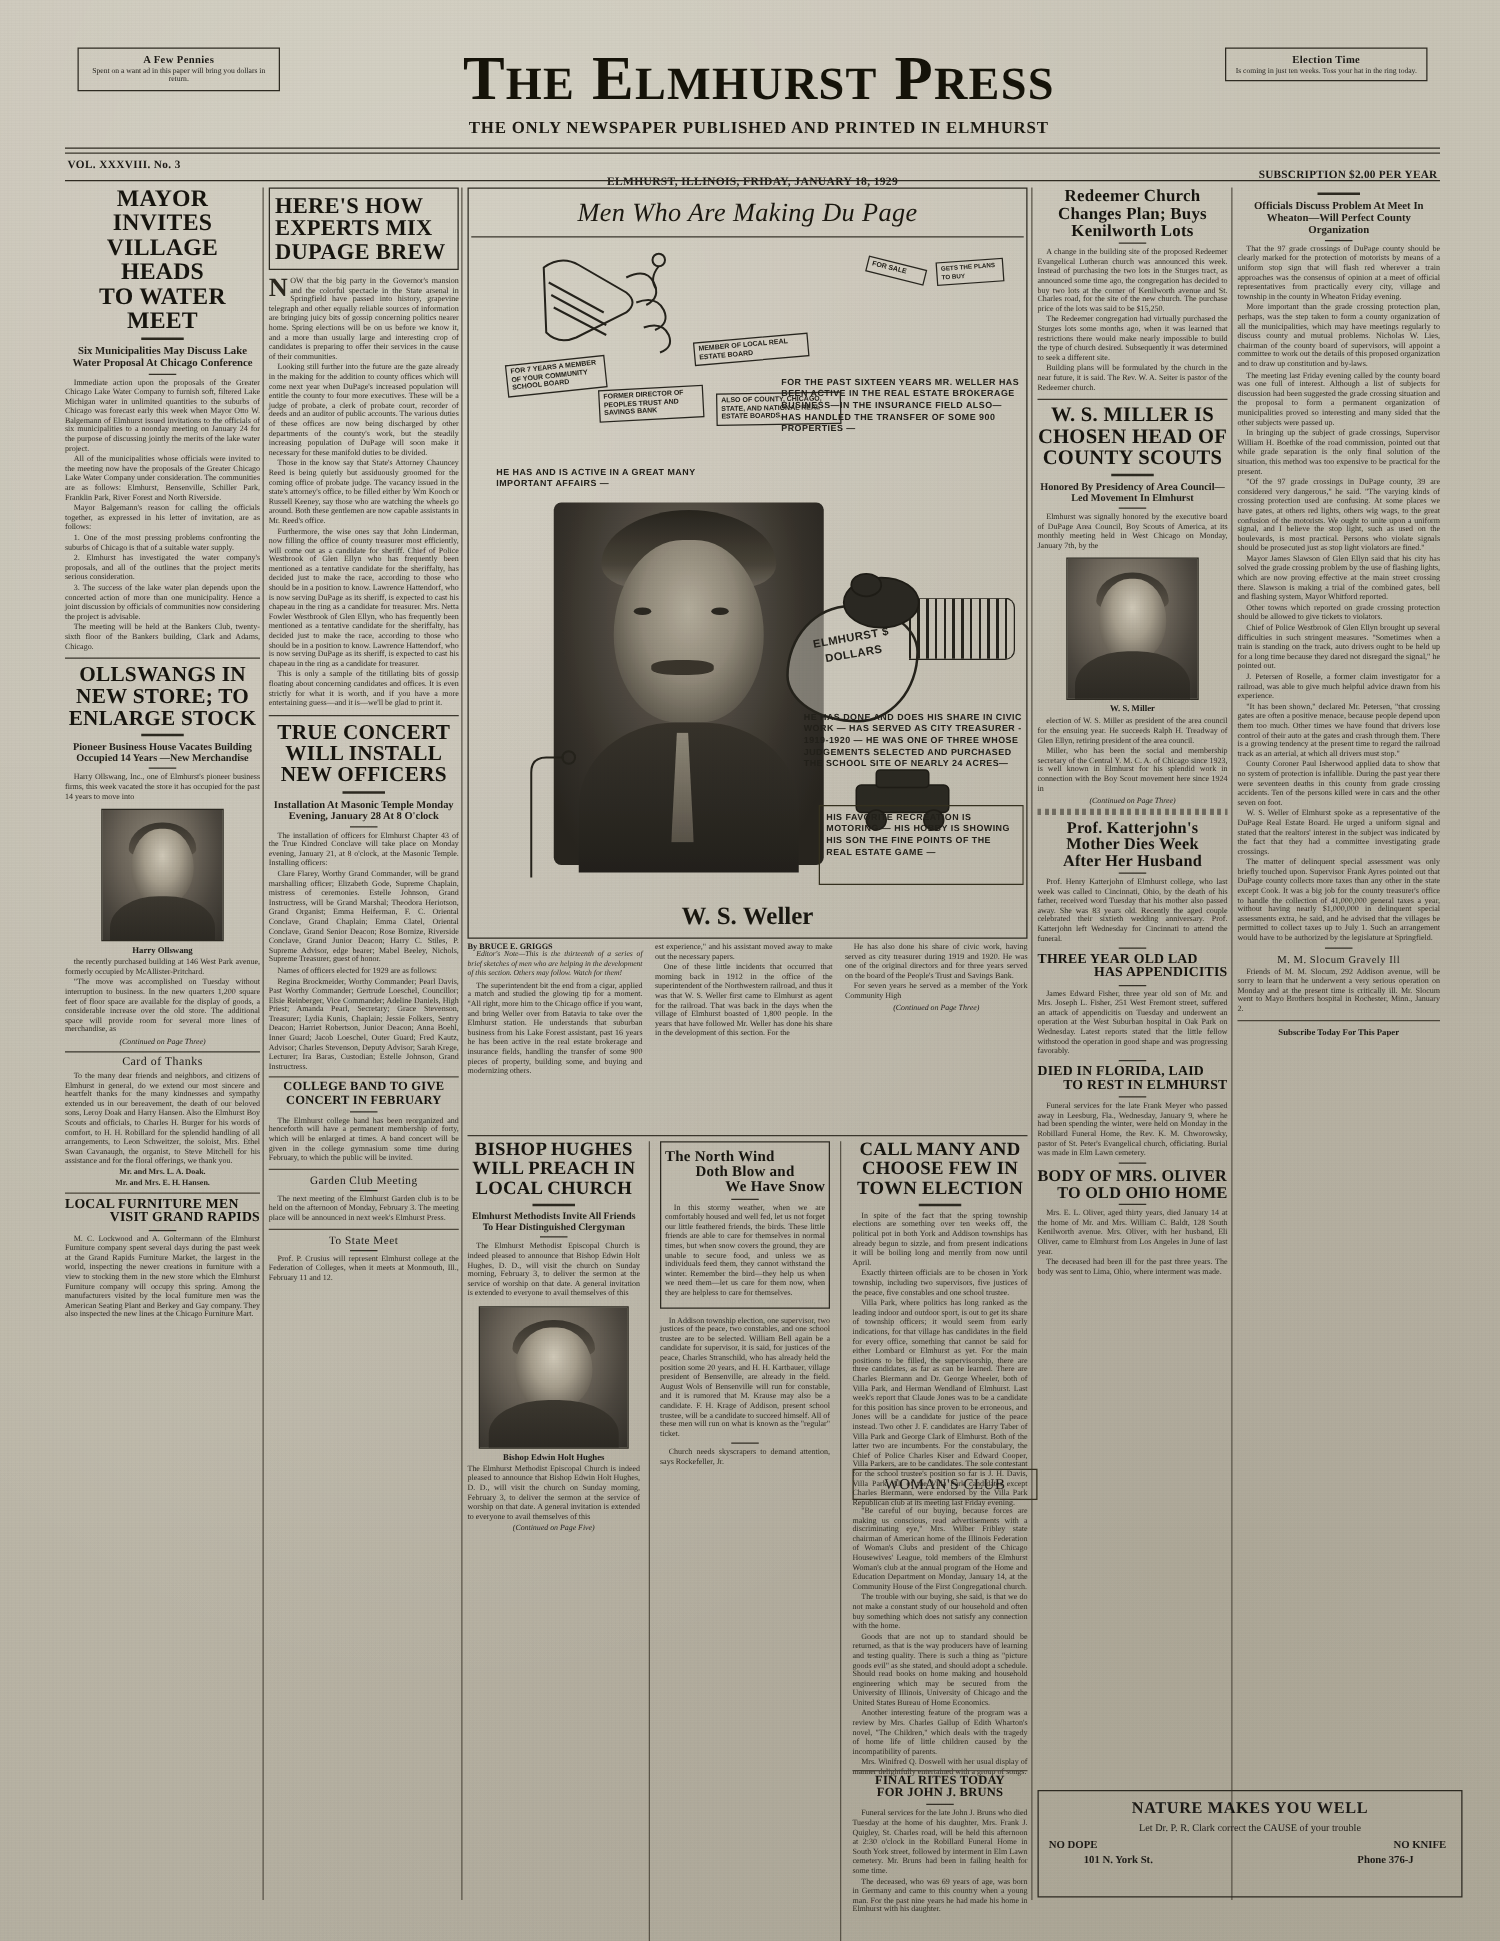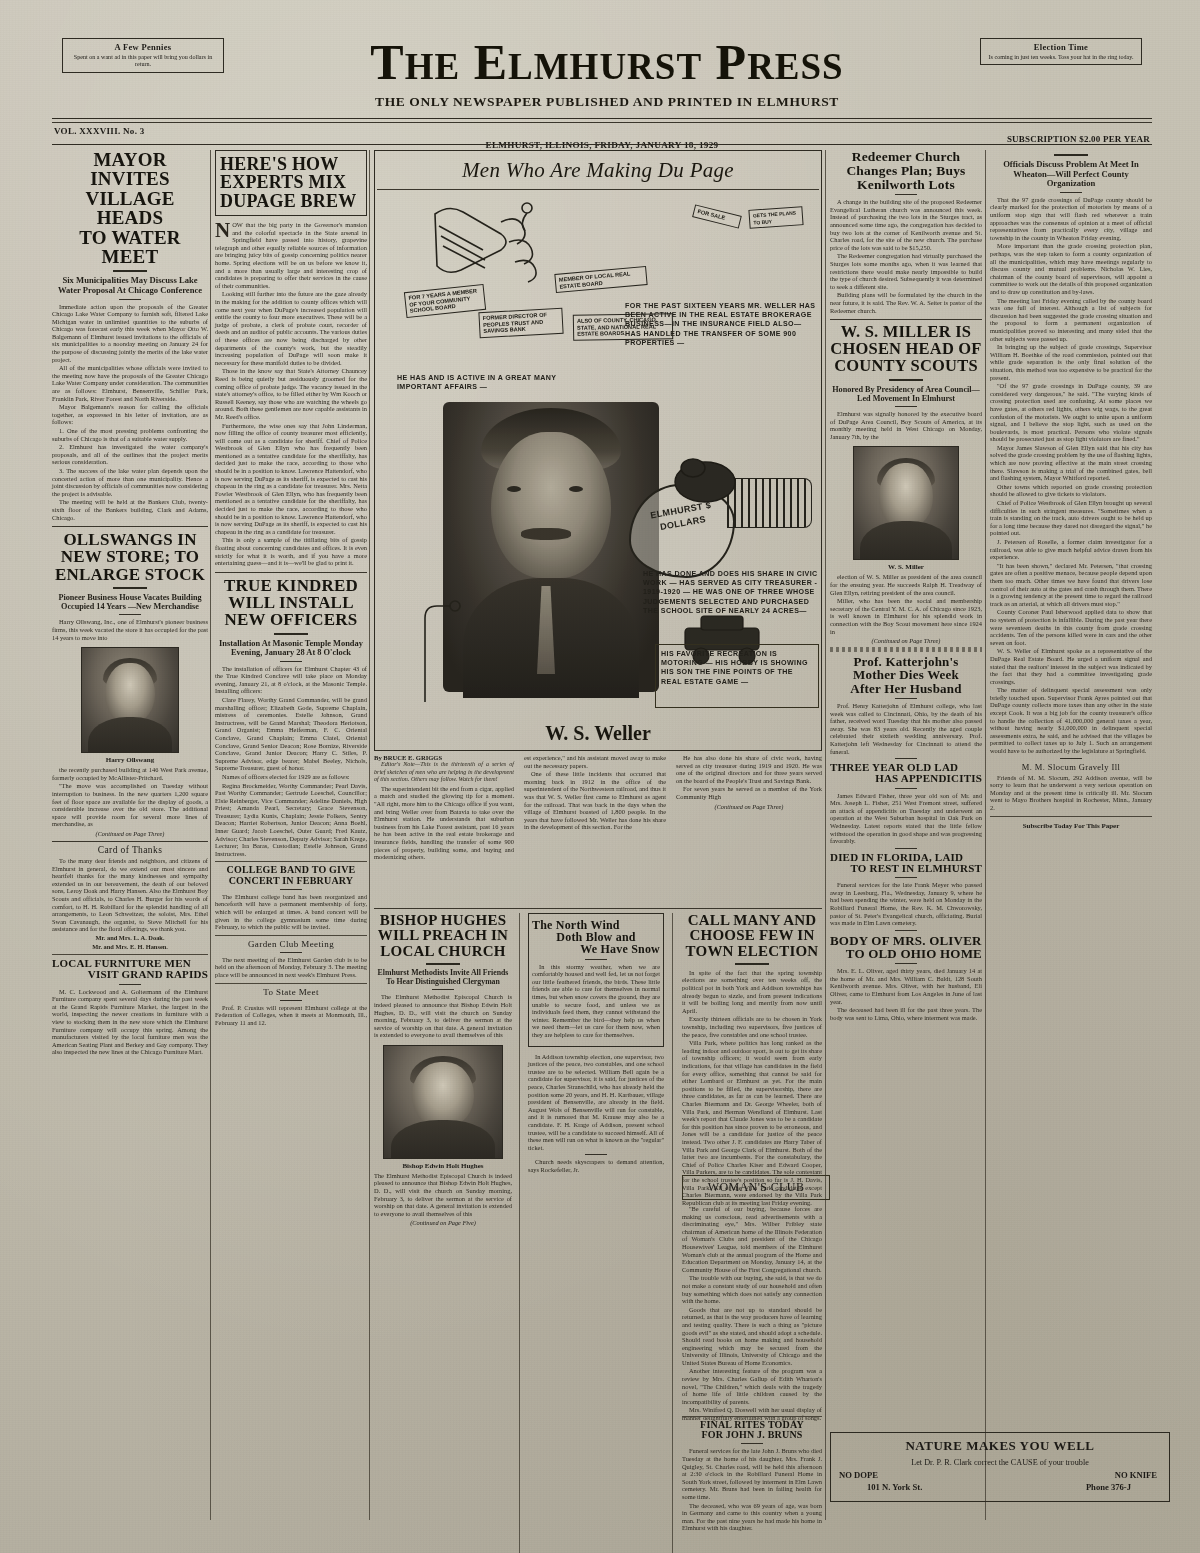--- a/index.html
+++ b/index.html
@@ -156,21 +156,21 @@
   .byline{font-size:6.6px;font-weight:bold;}
   .italic{font-style:italic;}
   .cont{font-size:6.3px;text-align:center;font-style:italic;margin-top:2px;}
   .wave{
     height:5px;
     background:repeating-linear-gradient(90deg,#2e2b22 0 3px, transparent 3px 6px);
     opacity:.55;margin:3px 0;
   }
   
   #ad{
-    position:absolute;left:778px;top:1398px;width:322px;border:1.5px solid #2c2920;padding:5px 8px 7px;
+    position:absolute;left:778px;top:1398px;width:322px;border:1.5px solid #2c2920;padding:5px 8px 23px;
   }
   #ad .adt{text-align:center;font-weight:bold;font-size:13px;letter-spacing:.5px;}
   #ad .adl{text-align:center;font-size:8.2px;margin-top:4px;}
   #ad .adrow{position:relative;height:12px;font-size:8.6px;font-weight:bold;margin-top:3px;}
   #ad .adrow .l{position:absolute;left:0;}
   #ad .adrow .r{position:absolute;right:4px;}
   #ad .adrow2{position:relative;height:12px;font-size:8.6px;font-weight:bold;}
   #ad .adrow2 .l{position:absolute;left:28px;}
   #ad .adrow2 .r{position:absolute;right:30px;}
   .subscribe{
@@ -309,21 +309,21 @@
         </p>
         <p>Looking still further into the future are the gaze already in the making for the addition to county offices which will come next year when DuPage's increased population will entitle the county to four more executives. These will be a judge of probate, a clerk of probate court, recorder of deeds and an auditor of public accounts. The various duties of these offices are now being discharged by other departments of the county's work, but the steadily increasing population of DuPage will soon make it necessary for these manifold duties to be divided.</p>
         <p>Those in the know say that State's Attorney Chauncey Reed is being quietly but assiduously groomed for the coming office of probate judge. The vacancy issued in the state's attorney's office, to be filled either by Wm Kooch or Russell Keeney, say those who are watching the wheels go around. Both these gentlemen are now capable assistants in Mr. Reed's office.</p>
         <p>Furthermore, the wise ones say that John Linderman, now filling the office of county treasurer most efficiently, will come out as a candidate for sheriff. Chief of Police Westbrook of Glen Ellyn who has frequently been mentioned as a tentative candidate for the sheriffalty, has decided just to make the race, according to those who should be in a position to know. Lawrence Hattendorf, who is now serving DuPage as its sheriff, is expected to cast his chapeau in the ring as a candidate for treasurer. Mrs. Netta Fowler Westbrook of Glen Ellyn, who has frequently been mentioned as a tentative candidate for the sheriffalty, has decided just to make the race, according to those who should be in a position to know. Lawrence Hattendorf, who is now serving DuPage as its sheriff, is expected to cast his chapeau in the ring as a candidate for treasurer.</p>
         <p>This is only a sample of the titillating bits of gossip floating about concerning candidates and offices. It is even strictly for what it is worth, and if you have a more entertaining guess—and it is—we'll be glad to print it.</p>
       </div>
 
       <div class="rule" style="margin:5px 0 4px;"></div>
 
       <div class="hl" style="font-size:17px;">
-        <div>TRUE KINDRED</div>
+        <div>TRUE CONCERT</div>
         <div>WILL INSTALL</div>
         <div>NEW OFFICERS</div>
       </div>
       <div class="dash"></div>
       <div class="sub" style="font-size:8.4px;">Installation At Masonic Temple Monday Evening, January 28 At 8 O'clock</div>
       <div class="dash-sm"></div>
       <div class="body">
         <p>The installation of officers for Elmhurst Chapter 43 of the True Kindred Conclave will take place on Monday evening, January 21, at 8 o'clock, at the Masonic Temple. Installing officers:</p>
         <p>Clare Flarey, Worthy Grand Commander, will be grand marshalling officer; Elizabeth Gode, Supreme Chaplain, mistress of ceremonies. Estelle Johnson, Grand Instructress, will be Grand Marshal; Theodora Heriotson, Grand Organist; Emma Heiferman, F. C. Oriental Conclave, Grand Chaplain; Emma Clatel, Oriental Conclave, Grand Senior Deacon; Rose Bornize, Riverside Conclave, Grand Junior Deacon; Harry C. Stiles, P. Supreme Advisor, edge bearer; Mabel Beeley, Nichols, Supreme Treasurer, guest of honor.</p>
         <p>Names of officers elected for 1929 are as follows:</p>

